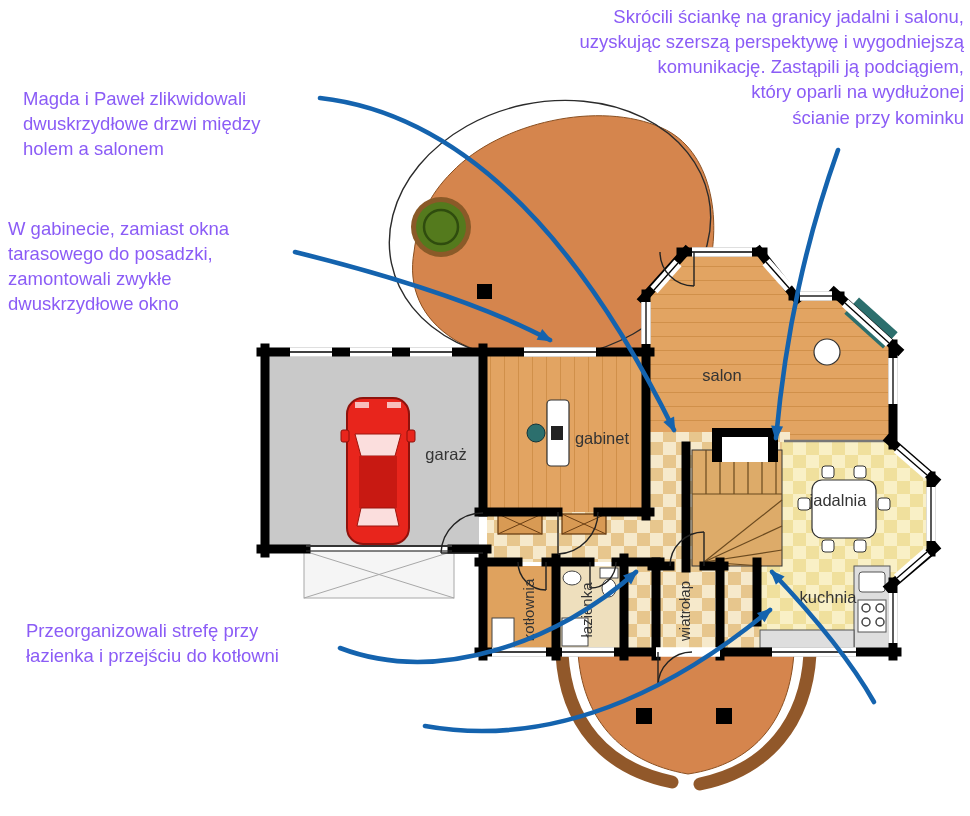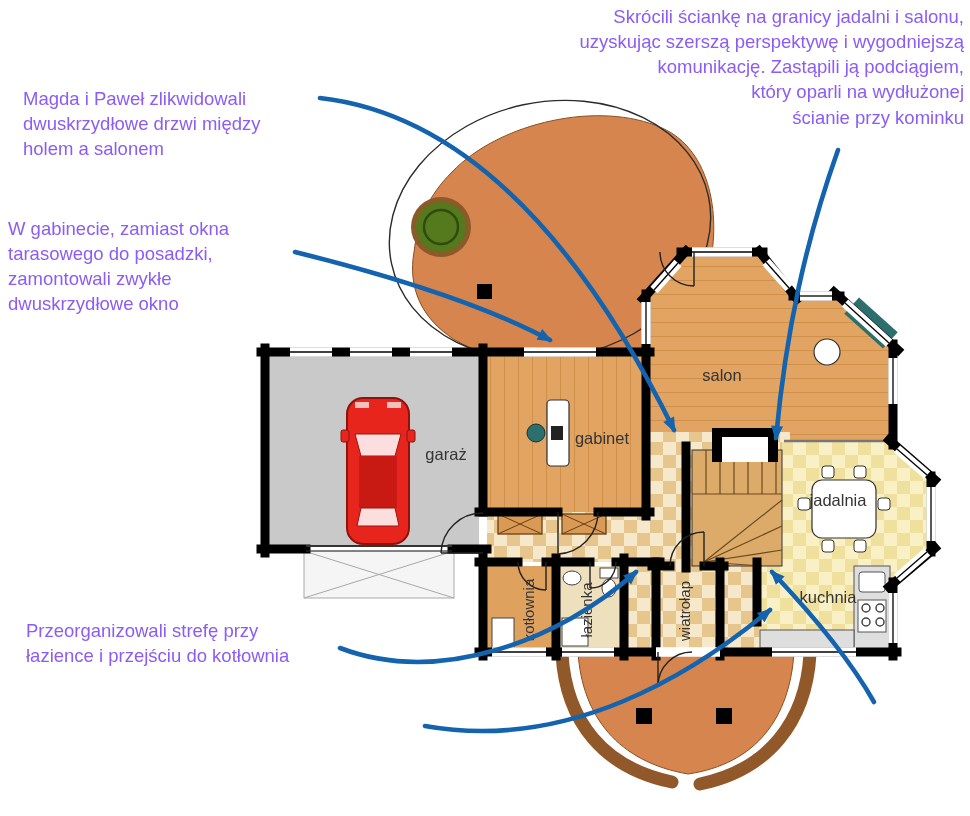--- a/index.html
+++ b/index.html
@@ -307,17 +307,17 @@
 <div class="note" style="top:86px;left:23px;width:320px;">Magda i Paweł zlikwidowali
 dwuskrzydłowe drzwi między
 holem a salonem</div>
 
 <div class="note" style="top:216px;left:8px;width:300px;">W gabinecie, zamiast okna
 tarasowego do posadzki,
 zamontowali zwykłe
 dwuskrzydłowe okno</div>
 
 <div class="note" style="top:618px;left:26px;width:320px;">Przeorganizowali strefę przy
-łazience i przejściu do kotłownia</div>
+łazienka i przejściu do kotłowni</div>
 
 
 
 </div>
 
 </body></html>

